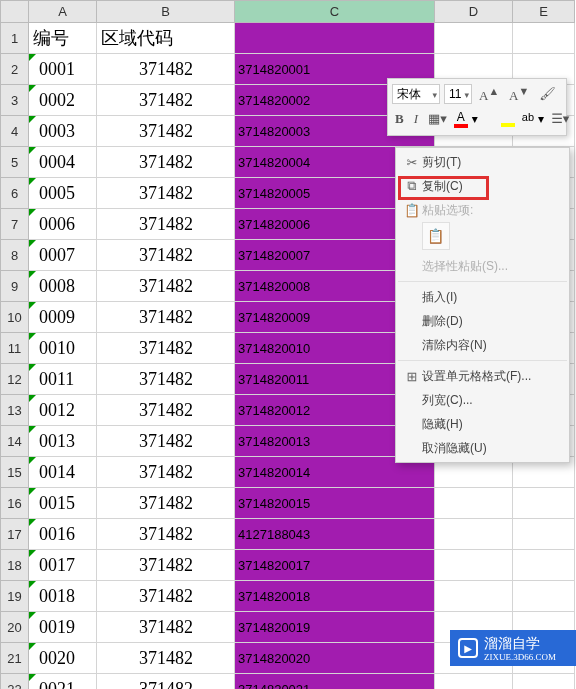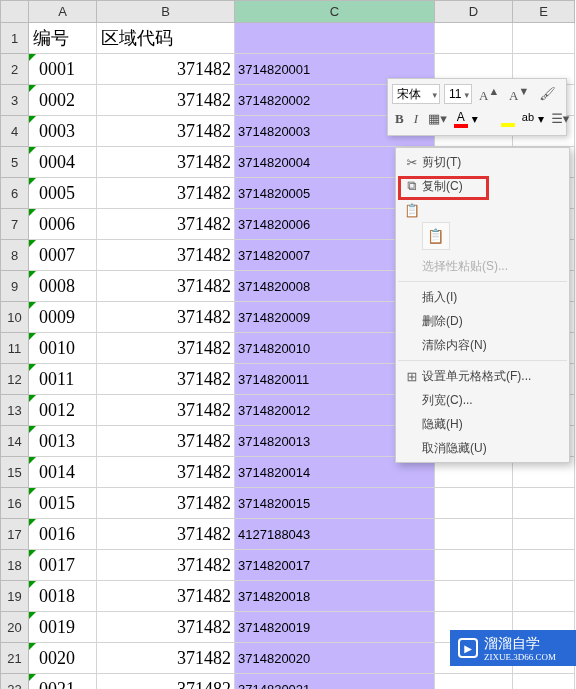--- a/index.html
+++ b/index.html
@@ -41,26 +41,26 @@
       height: 22px;
       border: 1px solid #bbb;
     }
     .col-header.selected { background: #9fd5b7; }
     .col-A { width: 68px; }
     .col-B { width: 138px; }
     .col-C { width: 200px; }
     .col-D { width: 78px; }
     .col-E { width: 62px; }
     .data-A { font-size: 18px; text-align: left; padding-left: 10px; }
-    .data-B { font-size: 18px; text-align: right; padding-right: 3px; }
+    .data-B { font-size: 18px; text-align: center; padding-right: 3px; }
     .data-C {
       font-family: Arial, sans-serif;
       font-size: 13px;
       text-align: left;
-      background: #c4b5fd;
+      background: #a21caf;
       padding-left: 3px;
     }
     .header-row .row-header { height: 22px; }
     .header-row .cell.row-header { height: 22px; }
     .green-tri::before {
       content: '';
       position: absolute;
       top: 0; left: 0;
       border-top: 7px solid #009900;
       border-right: 7px solid transparent;
@@ -372,20 +372,21 @@
   <div class="menu-item">
     <span class="menu-icon">✂</span>
     <span class="menu-label">剪切(T)</span>
   </div>
   <div class="menu-item">
     <span class="menu-icon">⧉</span>
     <span class="menu-label">复制(C)</span>
   </div>
   <div class="menu-item disabled">
     <span class="menu-icon">📋</span>
+    <span class="menu-label">粘贴选项:</span>
   </div>
   <div class="paste-opts">
     <span class="paste-icon-box">📋</span>
   </div>
   <div class="menu-item disabled">
     <span class="menu-icon"></span>
     <span class="menu-label">选择性粘贴(S)...</span>
   </div>
   <div class="menu-sep"></div>
   <div class="menu-item">

